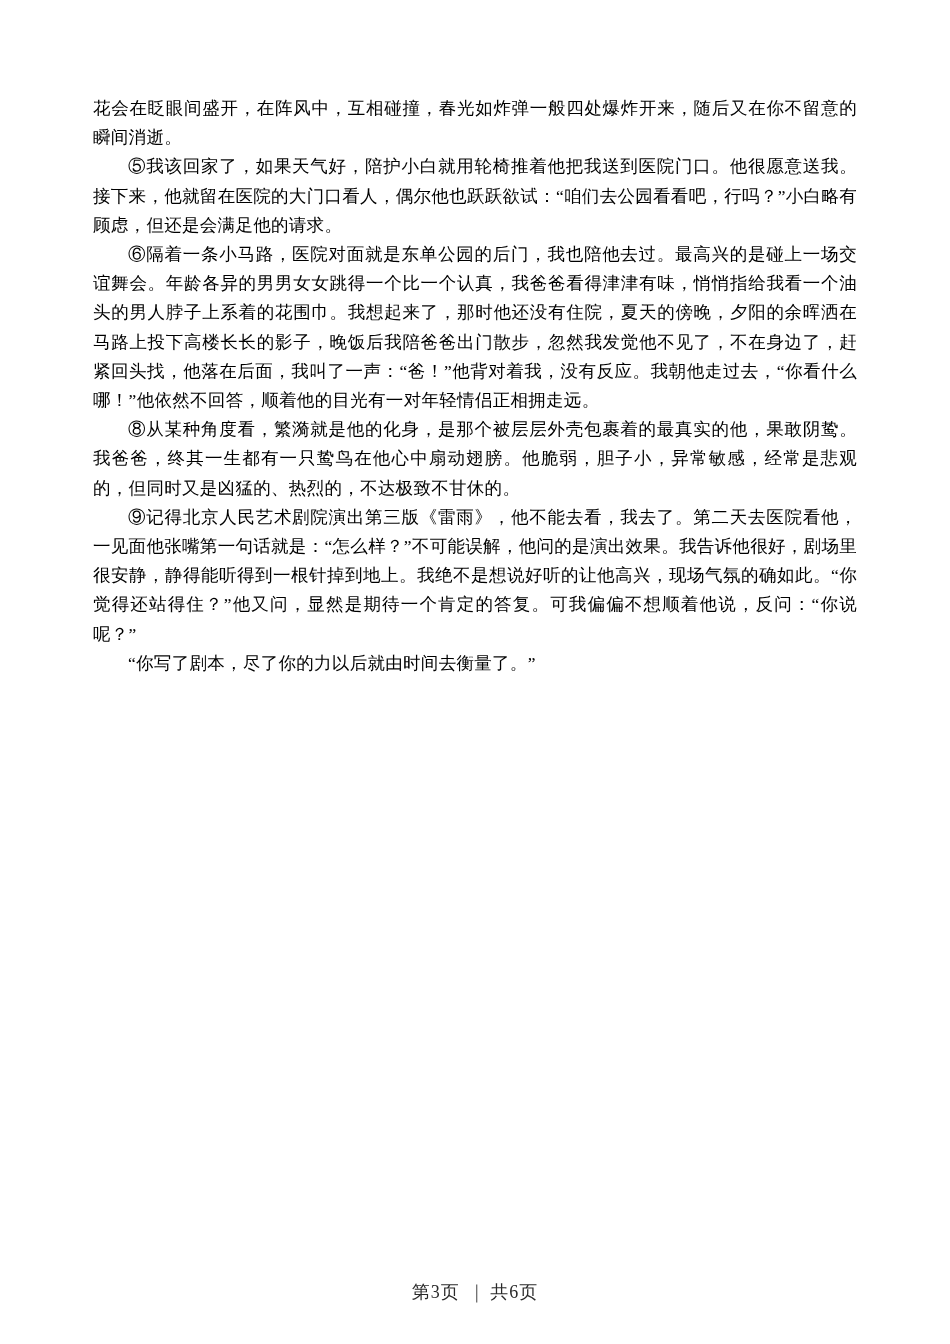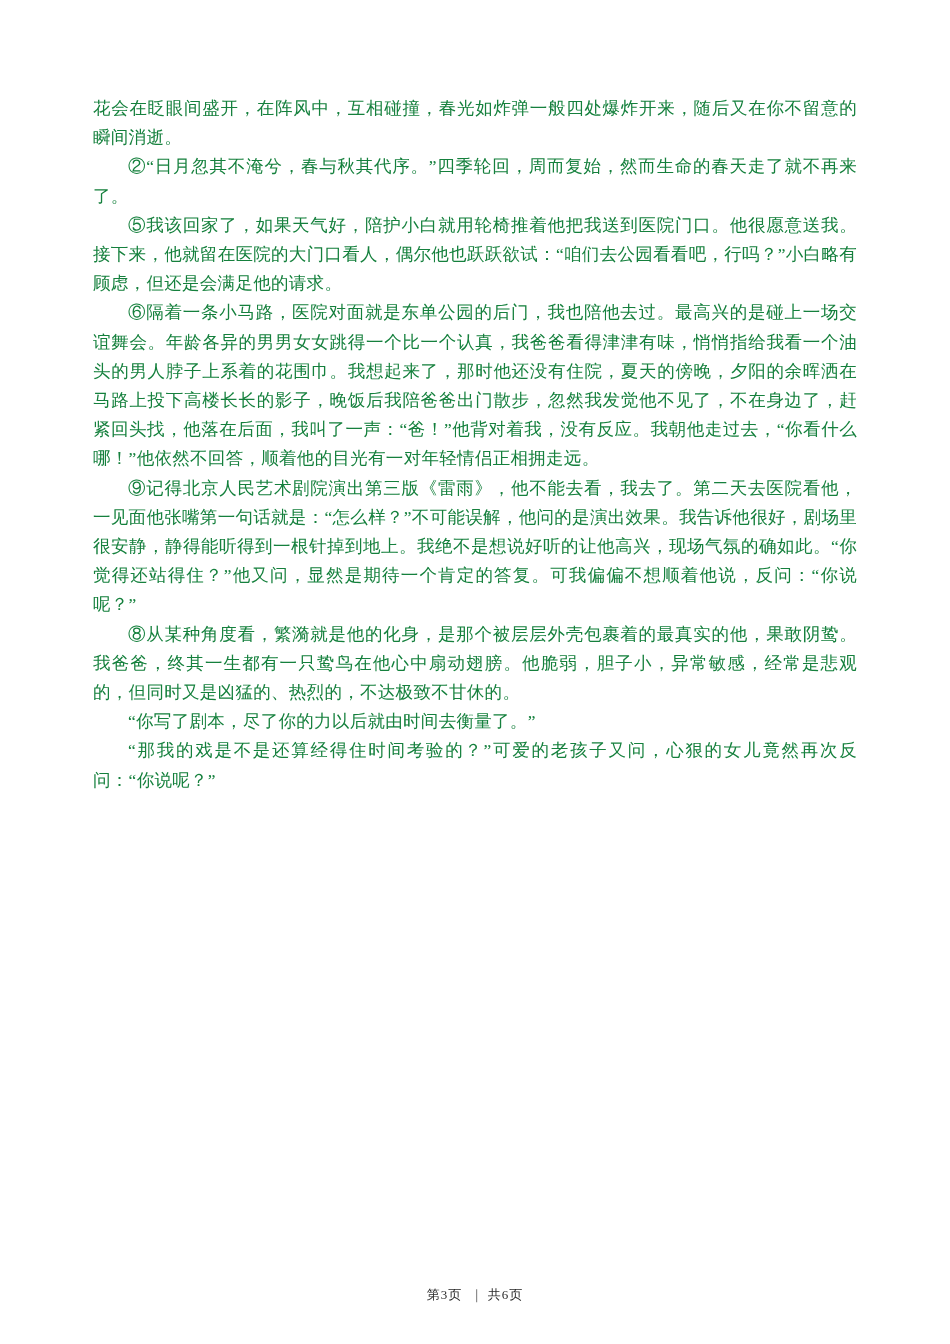--- a/index.html
+++ b/index.html
@@ -13,58 +13,56 @@
     width: 950px;
     height: 1344px;
     background: #ffffff;
     overflow: hidden;
   }
   .doc-body {
     position: absolute;
     top: 94px;
     left: 93px;
     width: 764px;
-    color: #15803d;
+    color: #000000;
     font-size: 17.5px;
     line-height: 29.2px;
     text-align: justify;
     text-justify: inter-ideograph;
     letter-spacing: 0.3px;
   }
   .para { margin: 0; }
   .para.indent { text-indent: 2em; }
   .doc-footer {
     position: absolute;
     left: 0;
     bottom: 40px;
     width: 100%;
     text-align: center;
-    font-size: 13px;
+    font-size: 18px;
     color: #2a2a2a;
     letter-spacing: 1px;
   }
   .doc-footer .sep {
     display: inline-block;
     margin: 0 4px 0 8px;
     color: #555;
   }
 </style>
 </head>
 <body>
 
 <div class="page">
 
   <div class="doc-body">
     <p class="para">花会在眨眼间盛开，在阵风中，互相碰撞，春光如炸弹一般四处爆炸开来，随后又在你不留意的瞬间消逝。</p>
-    <p class="para indent">②“日月忽其不淹兮，春与秋其代序。”四季轮回，周而复始，然而生命的春天走了就不再来了。</p>
     <p class="para indent">⑤我该回家了，如果天气好，陪护小白就用轮椅推着他把我送到医院门口。他很愿意送我。接下来，他就留在医院的大门口看人，偶尔他也跃跃欲试：“咱们去公园看看吧，行吗？”小白略有顾虑，但还是会满足他的请求。</p>
     <p class="para indent">⑥隔着一条小马路，医院对面就是东单公园的后门，我也陪他去过。最高兴的是碰上一场交谊舞会。年龄各异的男男女女跳得一个比一个认真，我爸爸看得津津有味，悄悄指给我看一个油头的男人脖子上系着的花围巾。我想起来了，那时他还没有住院，夏天的傍晚，夕阳的余晖洒在马路上投下高楼长长的影子，晚饭后我陪爸爸出门散步，忽然我发觉他不见了，不在身边了，赶紧回头找，他落在后面，我叫了一声：“爸！”他背对着我，没有反应。我朝他走过去，“你看什么哪！”他依然不回答，顺着他的目光有一对年轻情侣正相拥走远。</p>
+    <p class="para indent">⑧从某种角度看，繁漪就是他的化身，是那个被层层外壳包裹着的最真实的他，果敢阴鸷。我爸爸，终其一生都有一只鸷鸟在他心中扇动翅膀。他脆弱，胆子小，异常敏感，经常是悲观的，但同时又是凶猛的、热烈的，不达极致不甘休的。</p>
     <p class="para indent">⑨记得北京人民艺术剧院演出第三版《雷雨》，他不能去看，我去了。第二天去医院看他，一见面他张嘴第一句话就是：“怎么样？”不可能误解，他问的是演出效果。我告诉他很好，剧场里很安静，静得能听得到一根针掉到地上。我绝不是想说好听的让他高兴，现场气氛的确如此。“你觉得还站得住？”他又问，显然是期待一个肯定的答复。可我偏偏不想顺着他说，反问：“你说呢？”</p>
-    <p class="para indent">⑧从某种角度看，繁漪就是他的化身，是那个被层层外壳包裹着的最真实的他，果敢阴鸷。我爸爸，终其一生都有一只鸷鸟在他心中扇动翅膀。他脆弱，胆子小，异常敏感，经常是悲观的，但同时又是凶猛的、热烈的，不达极致不甘休的。</p>
     <p class="para indent">“你写了剧本，尽了你的力以后就由时间去衡量了。”</p>
-    <p class="para indent">“那我的戏是不是还算经得住时间考验的？”可爱的老孩子又问，心狠的女儿竟然再次反问：“你说呢？”</p>
   </div>
 
   <div class="doc-footer">
     <span>第3页</span><span class="sep">｜</span><span>共6页</span>
   </div>
 
 </div>
 
 </body></html>

